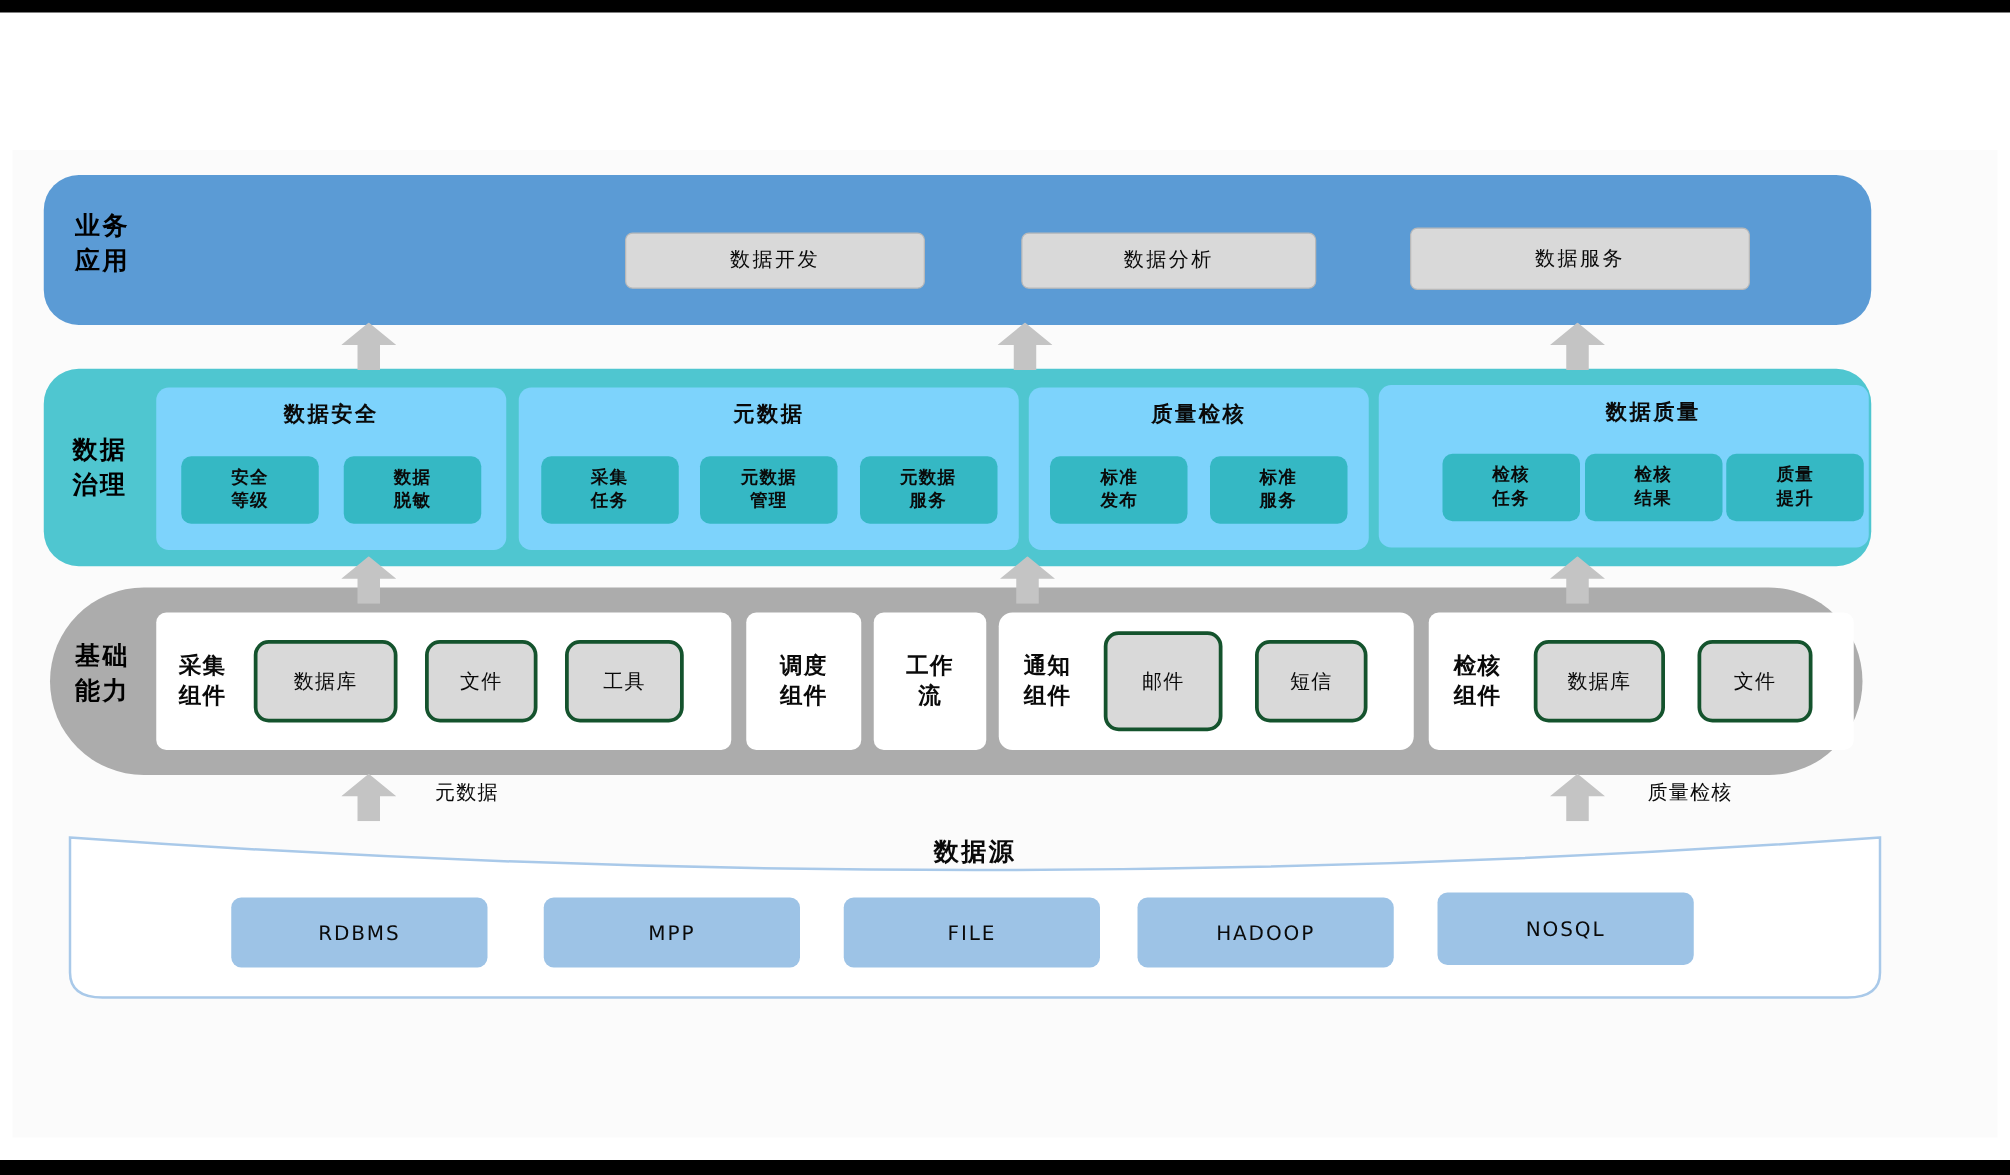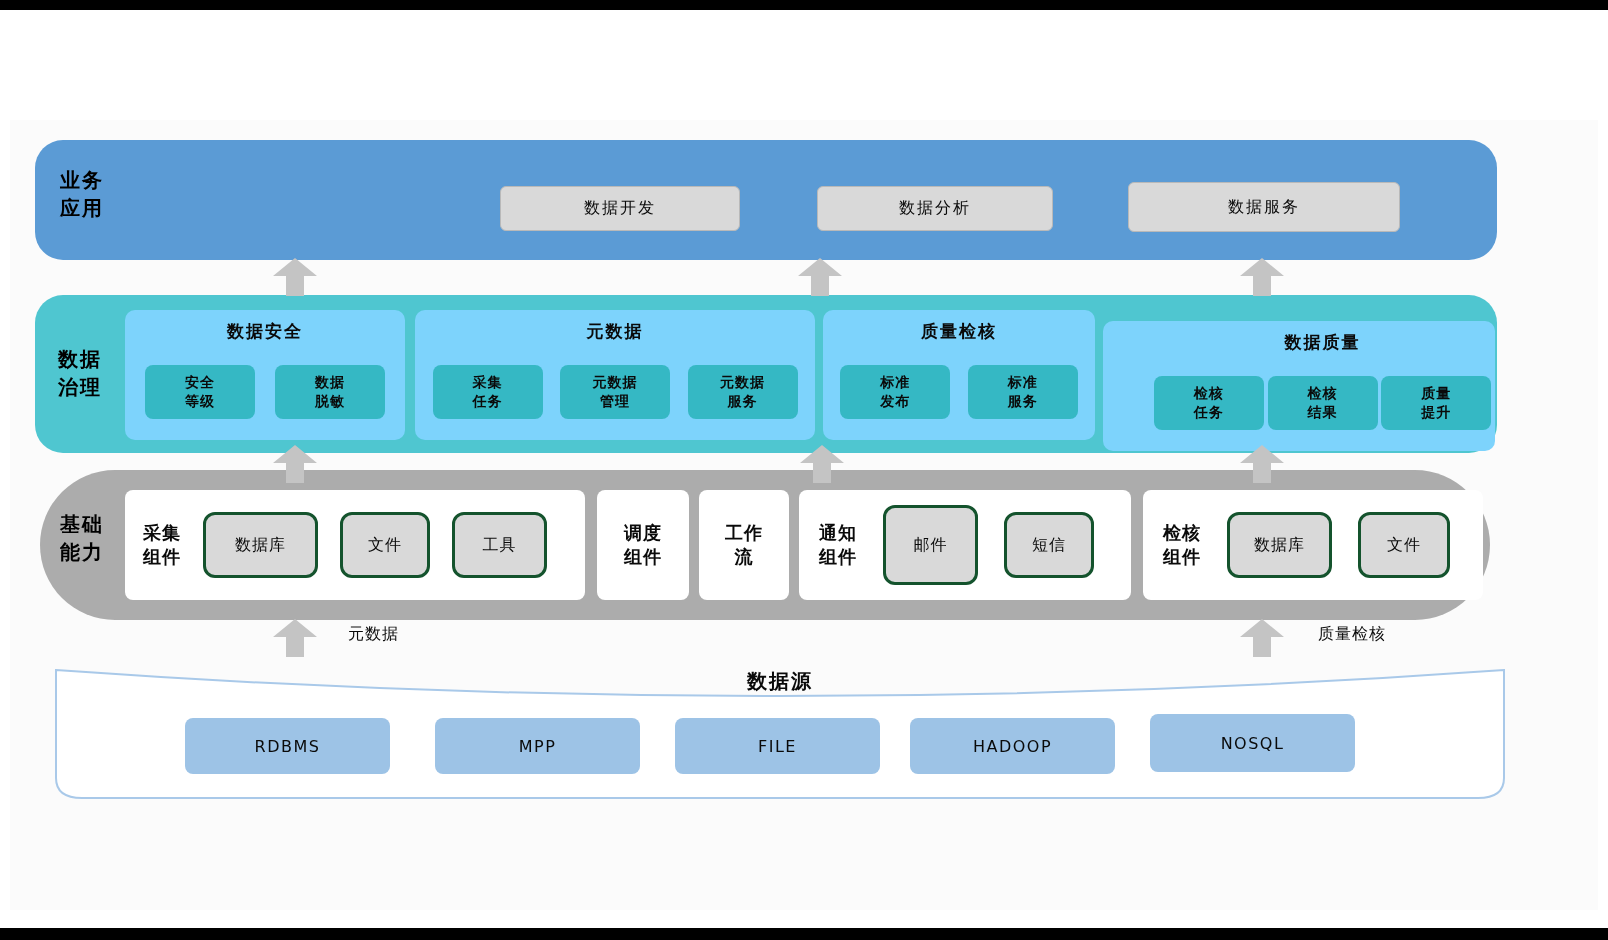--- a/index.html
+++ b/index.html
@@ -95,21 +95,21 @@
     <div class="panel" style="left:788px;top:15px;width:272px;height:130px;">
       <div class="panel-title">质量检核</div>
       <div class="chip-row">
         <div class="chip teal-chip">标准
 发布</div>
         <div class="chip teal-chip">标准
 服务</div>
       </div>
     </div>
 
-    <div class="panel" style="left:1068px;top:26px;width:392px;height:130px;padding-left:47px;">
+    <div class="panel" style="left:1068px;top:13px;width:392px;height:130px;padding-left:47px;">
       <div class="panel-title">数据质量</div>
       <div class="chip-row">
         <div class="chip teal-chip">检核
 任务</div>
         <div class="chip teal-chip">检核
 结果</div>
         <div class="chip teal-chip">质量
 提升</div>
       </div>
     </div>
@@ -140,21 +140,21 @@
     <div class="fpanel center" style="left:557px;top:20px;width:92px;height:110px;">
       <div class="fpanel-label">调度
 组件</div>
     </div>
 
     <div class="fpanel center" style="left:659px;top:20px;width:90px;height:110px;">
       <div class="fpanel-label">工作
 流</div>
     </div>
 
-    <div class="fpanel" style="left:759px;top:20px;width:332px;height:110px;padding:0 20px;gap:26px;">
+    <div class="fpanel" style="left:759px;top:20px;width:332px;height:110px;padding:0 20px;gap:26px;border-radius:11px;">
       <div class="fpanel-label">通知
 组件</div>
       <div class="chip gray-chip" style="width:95px;height:80px;">邮件</div>
       <div class="chip gray-chip" style="width:90px;height:66px;">短信</div>
     </div>
 
     <div class="fpanel" style="left:1103px;top:20px;width:340px;height:110px;padding:0 20px;gap:26px;">
       <div class="fpanel-label">检核
 组件</div>
       <div class="chip gray-chip" style="width:105px;height:66px;">数据库</div>

